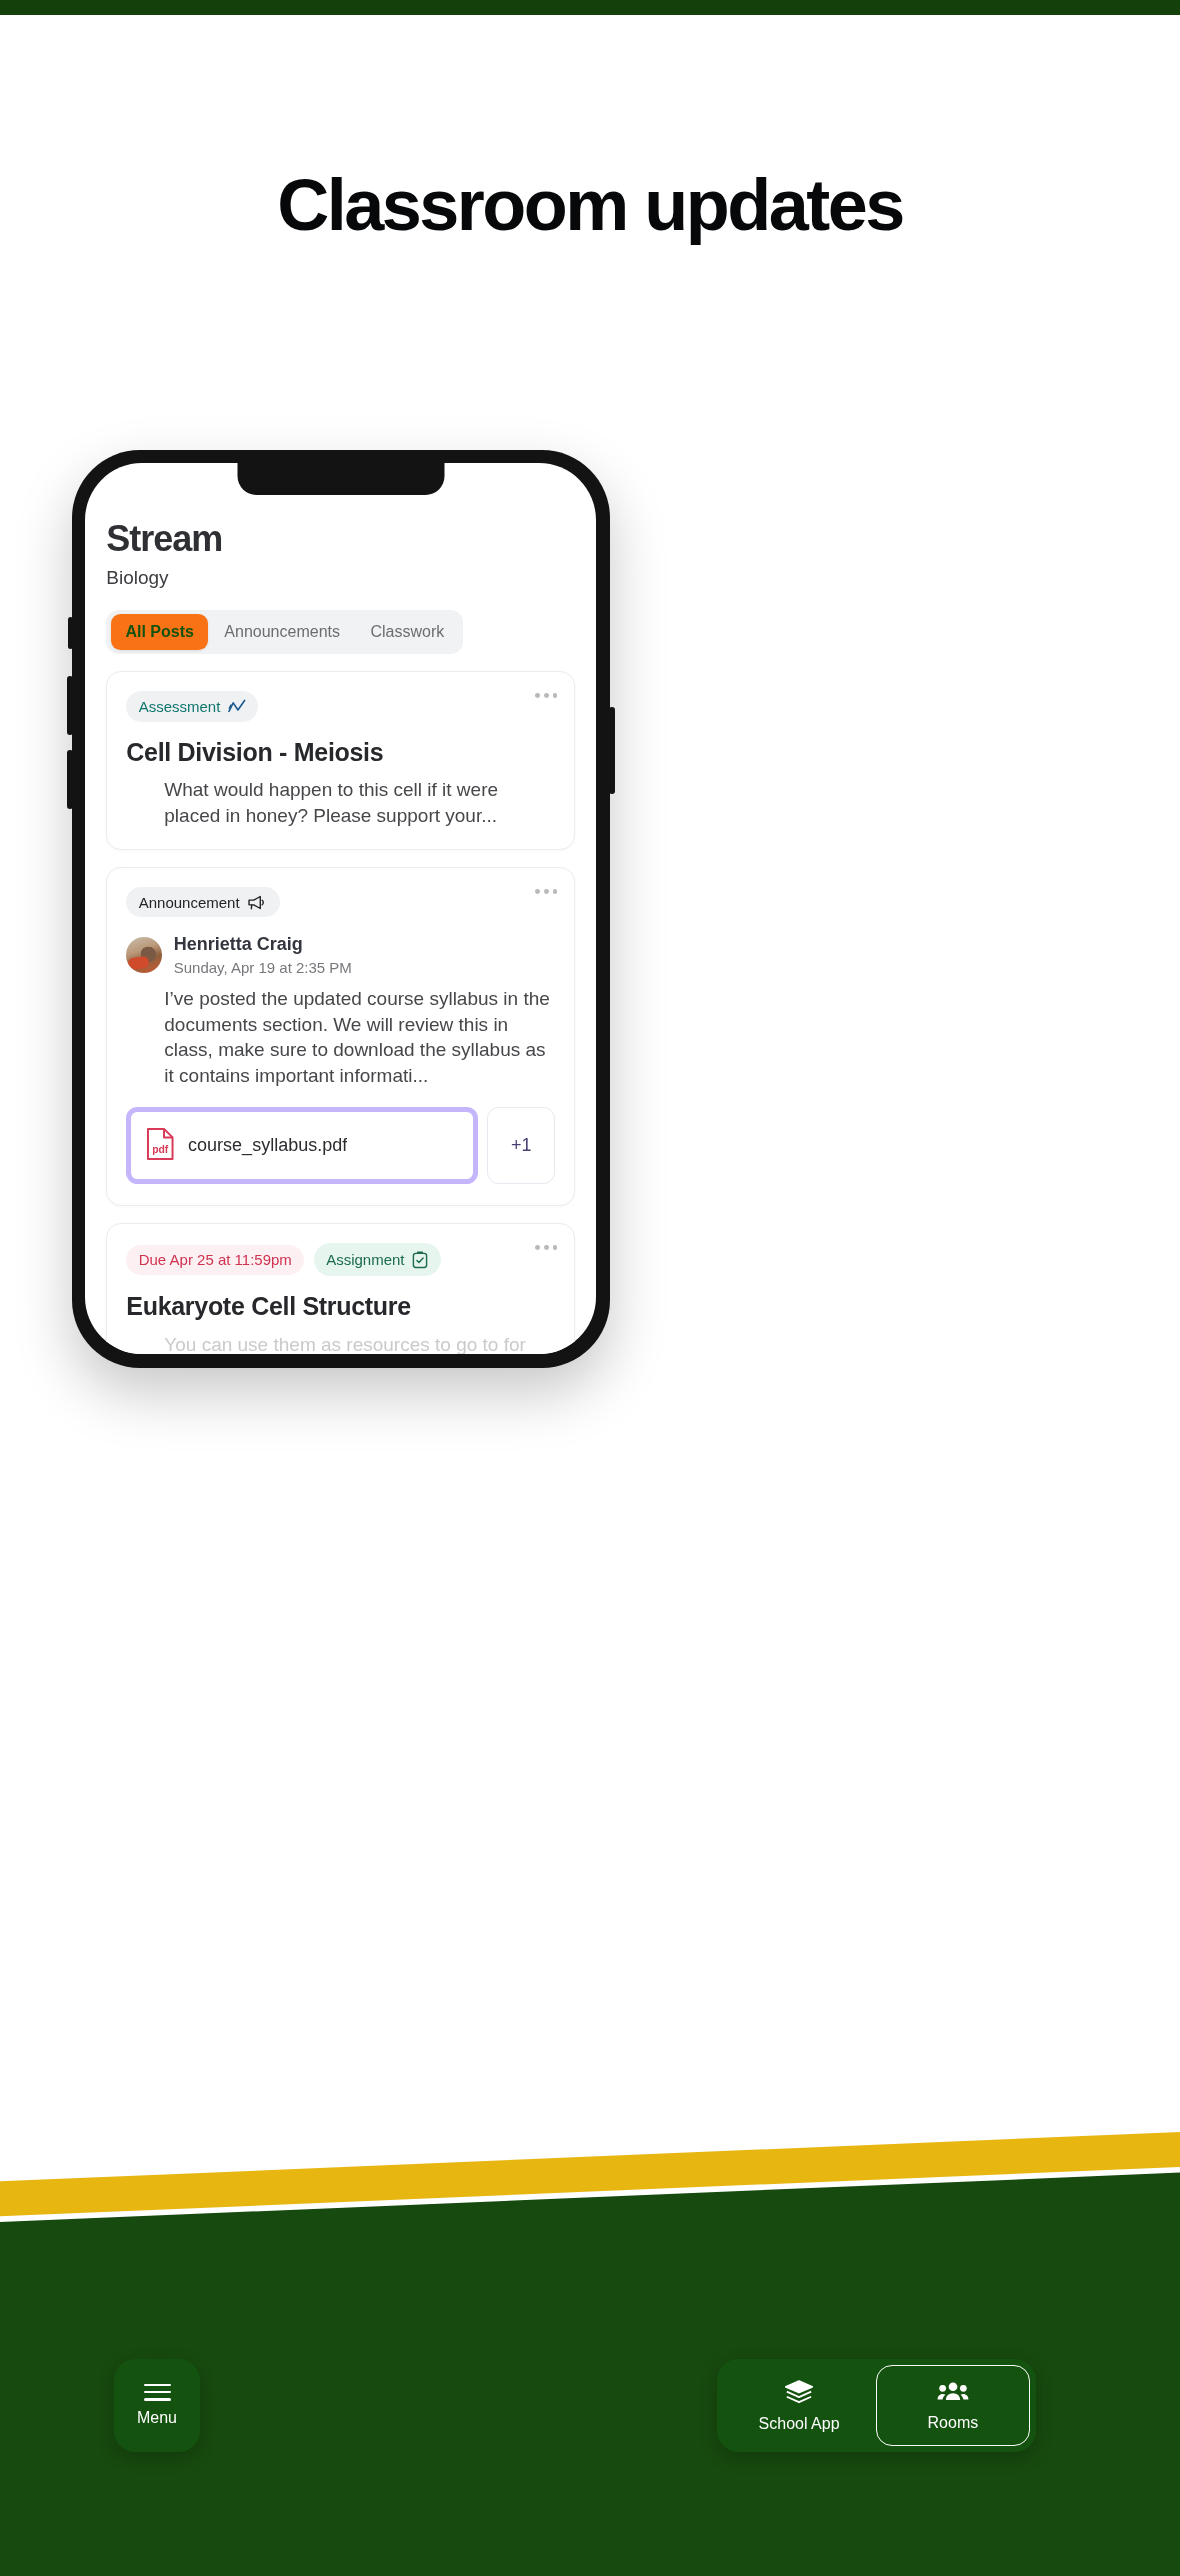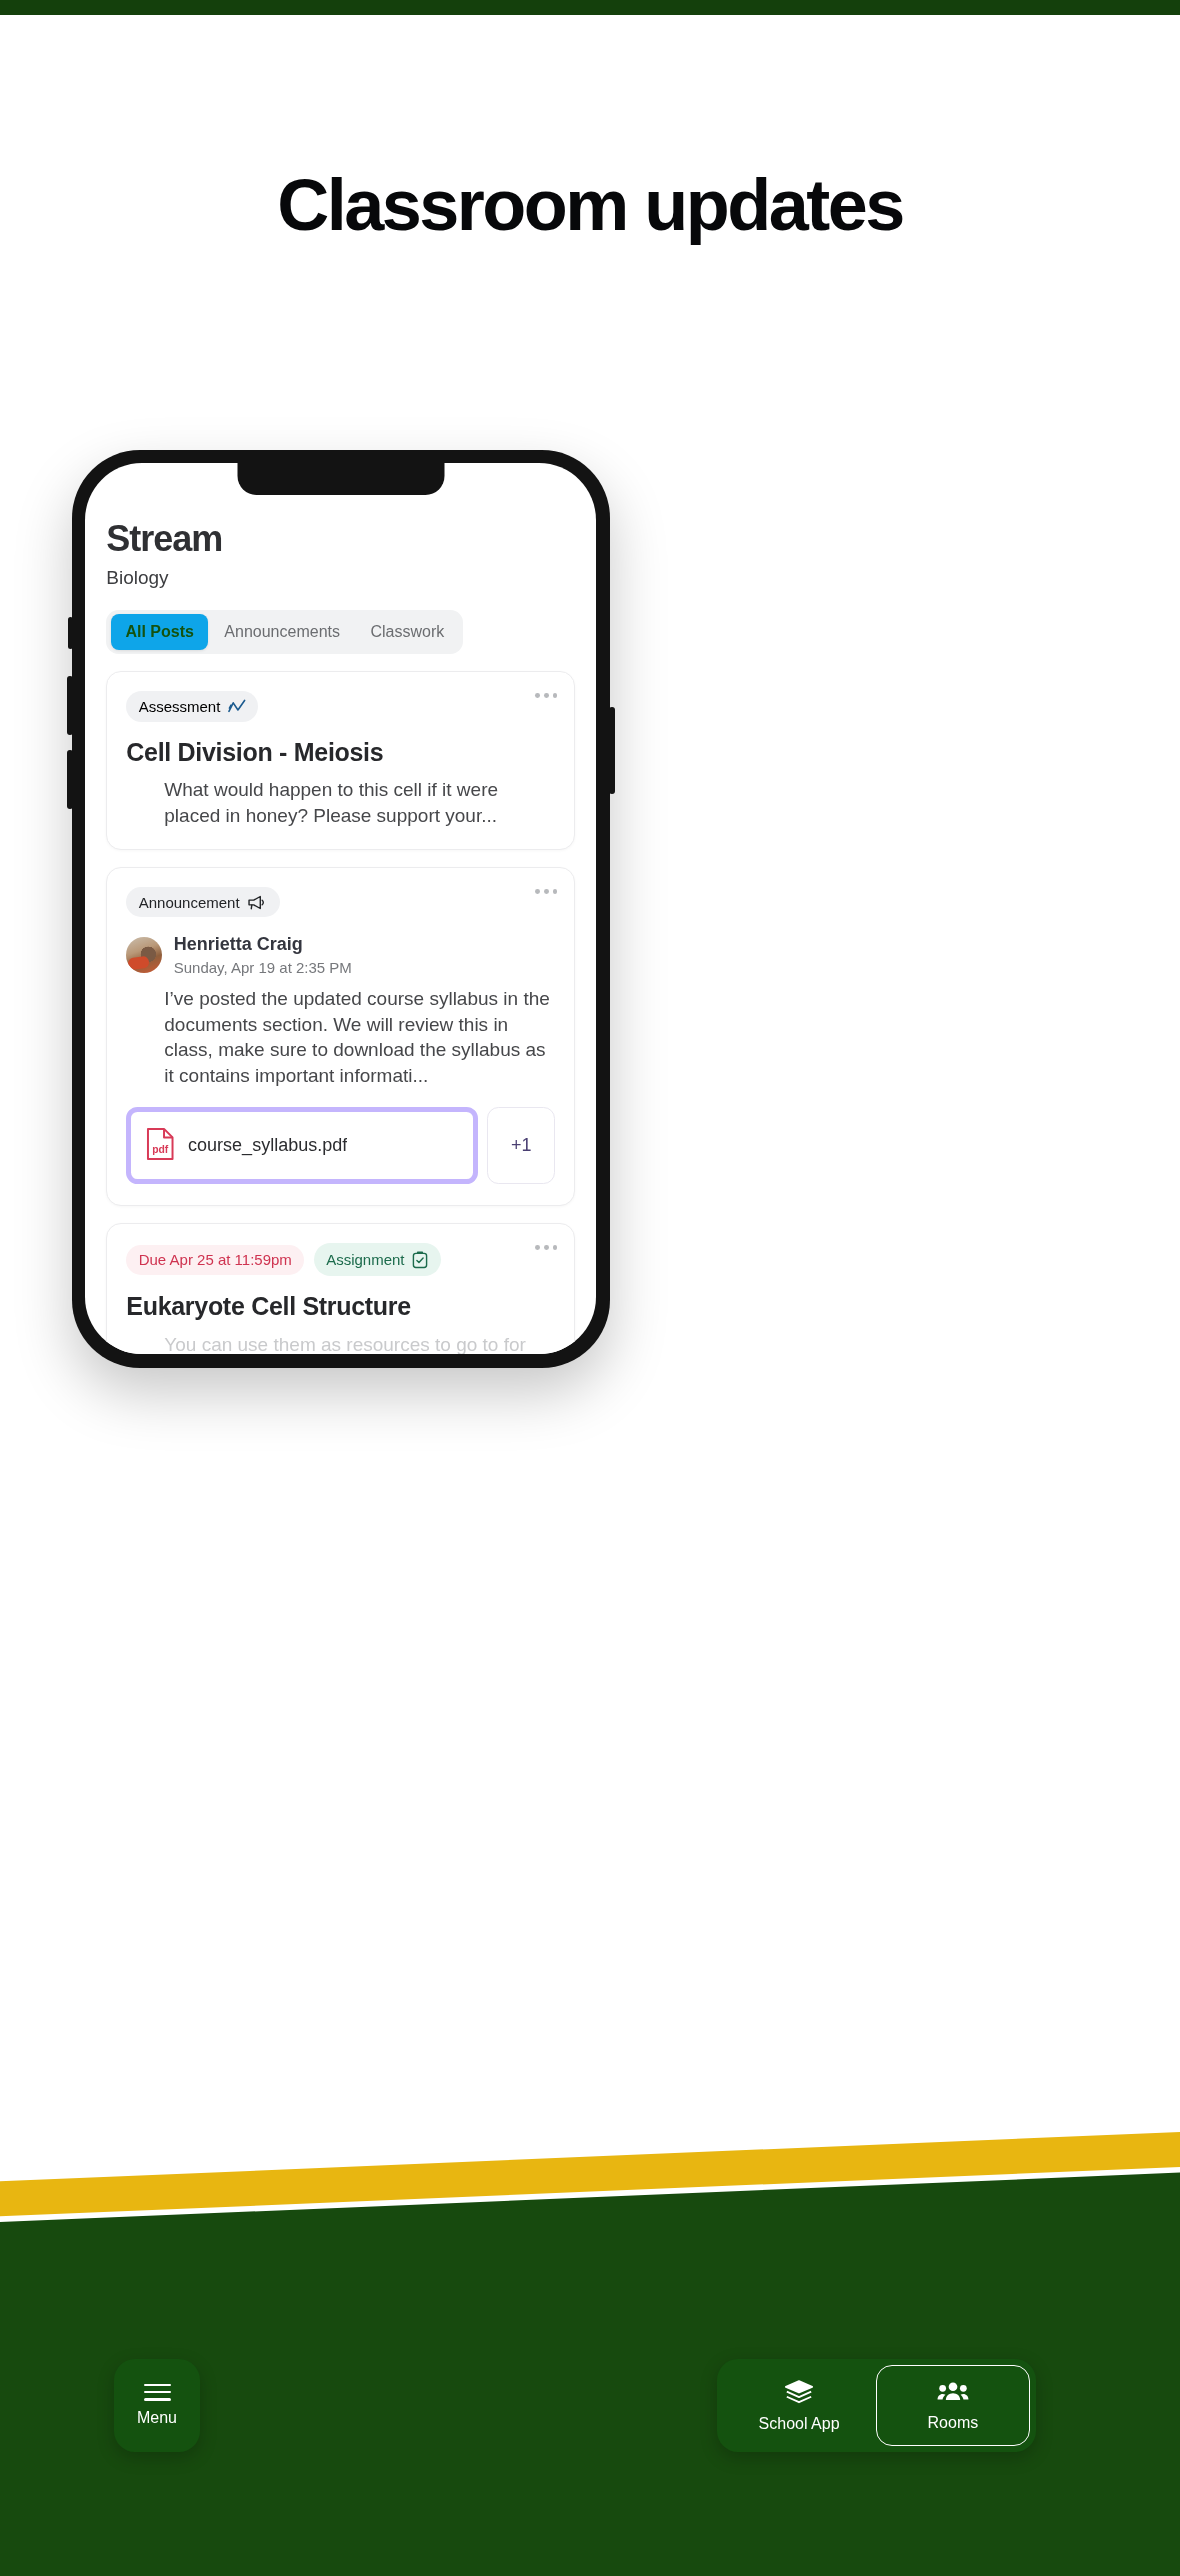--- a/index.html
+++ b/index.html
@@ -105,23 +105,22 @@
     border-radius: 12.4px;
     padding: 4.8px;
     gap: 1.9px;
   }
   .tab {
     font-size: 16px; font-weight: 400; color: #6b6d70;
     padding: 8.6px 14.3px; border-radius: 9.5px;
     white-space: nowrap;
   }
   .tab.active {
-    background: #0ea5e9; color: #14520f; font-weight: 700;
+    background: #f97316; color: #14520f; font-weight: 700;
     box-shadow: 0 1px 2.9px rgba(0,0,0,0.09);
-    border-radius: 8px;
   }
 
   
   .card {
     position: relative;
     margin-top: 17px;
     background: #ffffff;
     border: 1px solid #ececee;
     border-radius: 15px;
     padding: 19px 19px 21px 19px;
@@ -133,21 +132,21 @@
   }
   .dots i { width: 4.8px; height: 4.8px; border-radius: 50%; background: #b7b9bc; display: block; }
 
   .badge-row { display: flex; align-items: center; gap: 9.5px; flex-wrap: wrap; }
   .badge {
     display: inline-flex; align-items: center; gap: 7.6px;
     border-radius: 949px;
     padding: 7.6px 12.4px;
     font-size: 15px; line-height: 1;
   }
-  .badge.assessment { background: #f0f1f3; color: #000000; }
+  .badge.assessment { background: #f0f1f3; color: #0f766e; }
   .badge.announcement { background: #f0f1f3; color: #222427; }
   .badge.assignment { background: #e7f5ef; color: #1c6b4c; }
   .badge.due { background: #fdf0f2; color: #cf3350; }
   .badge svg { display: block; }
 
   .card-title {
     margin-top: 16px;
     font-size: 25px; font-weight: 700; color: #27282b; letter-spacing: -0.3px;
   }
   .card-body {

